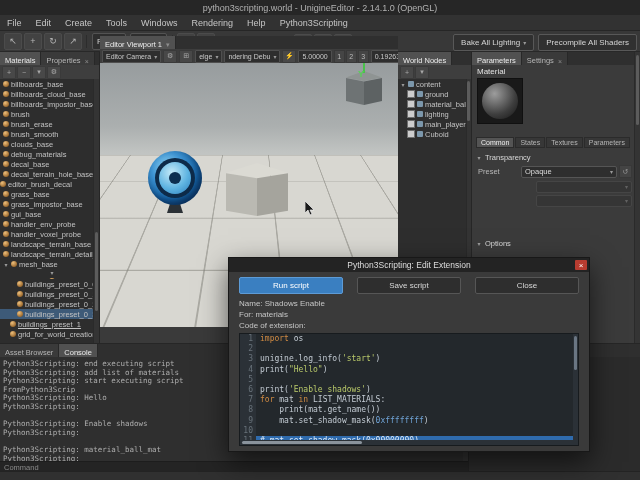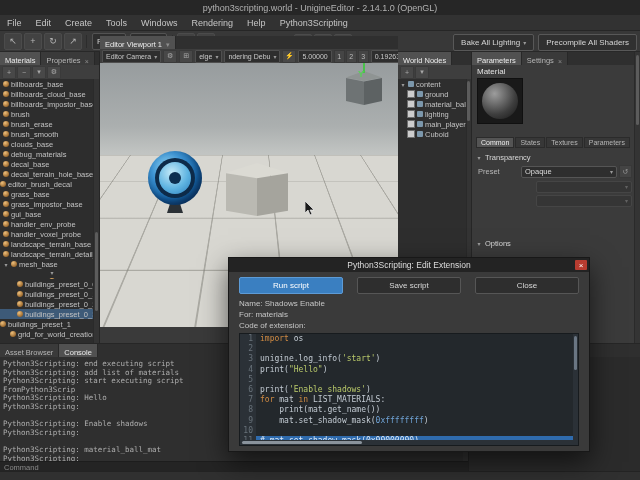--- a/index.html
+++ b/index.html
@@ -317,21 +317,21 @@
           <span class="mat-label">buildings_preset_0_1</span>
         </div>
         <div class="mat-row" style="padding-left: 17px;">
           <span class="mat-icon"></span>
           <span class="mat-label">buildings_preset_0_2</span>
         </div>
         <div class="mat-row selected" style="padding-left: 17px; background: rgb(61, 90, 120);">
           <span class="mat-icon"></span>
           <span class="mat-label">buildings_preset_0_3</span>
         </div>
-        <div class="mat-row" style="">
+        <div class="mat-row" style="padding-left: 10px; text-decoration: underline;">
           <span class="mat-icon"></span>
           <span class="mat-label">buildings_preset_1</span>
         </div>
         <div class="mat-row" style="padding-left: 10px;">
           <span class="mat-icon"></span>
           <span class="mat-label">grid_for_world_creation</span>
         </div>
       </div>
     <div class="vscroll" style="top:27px;">
       <div class="thumb" style="top:58%;height:30%;"></div>

